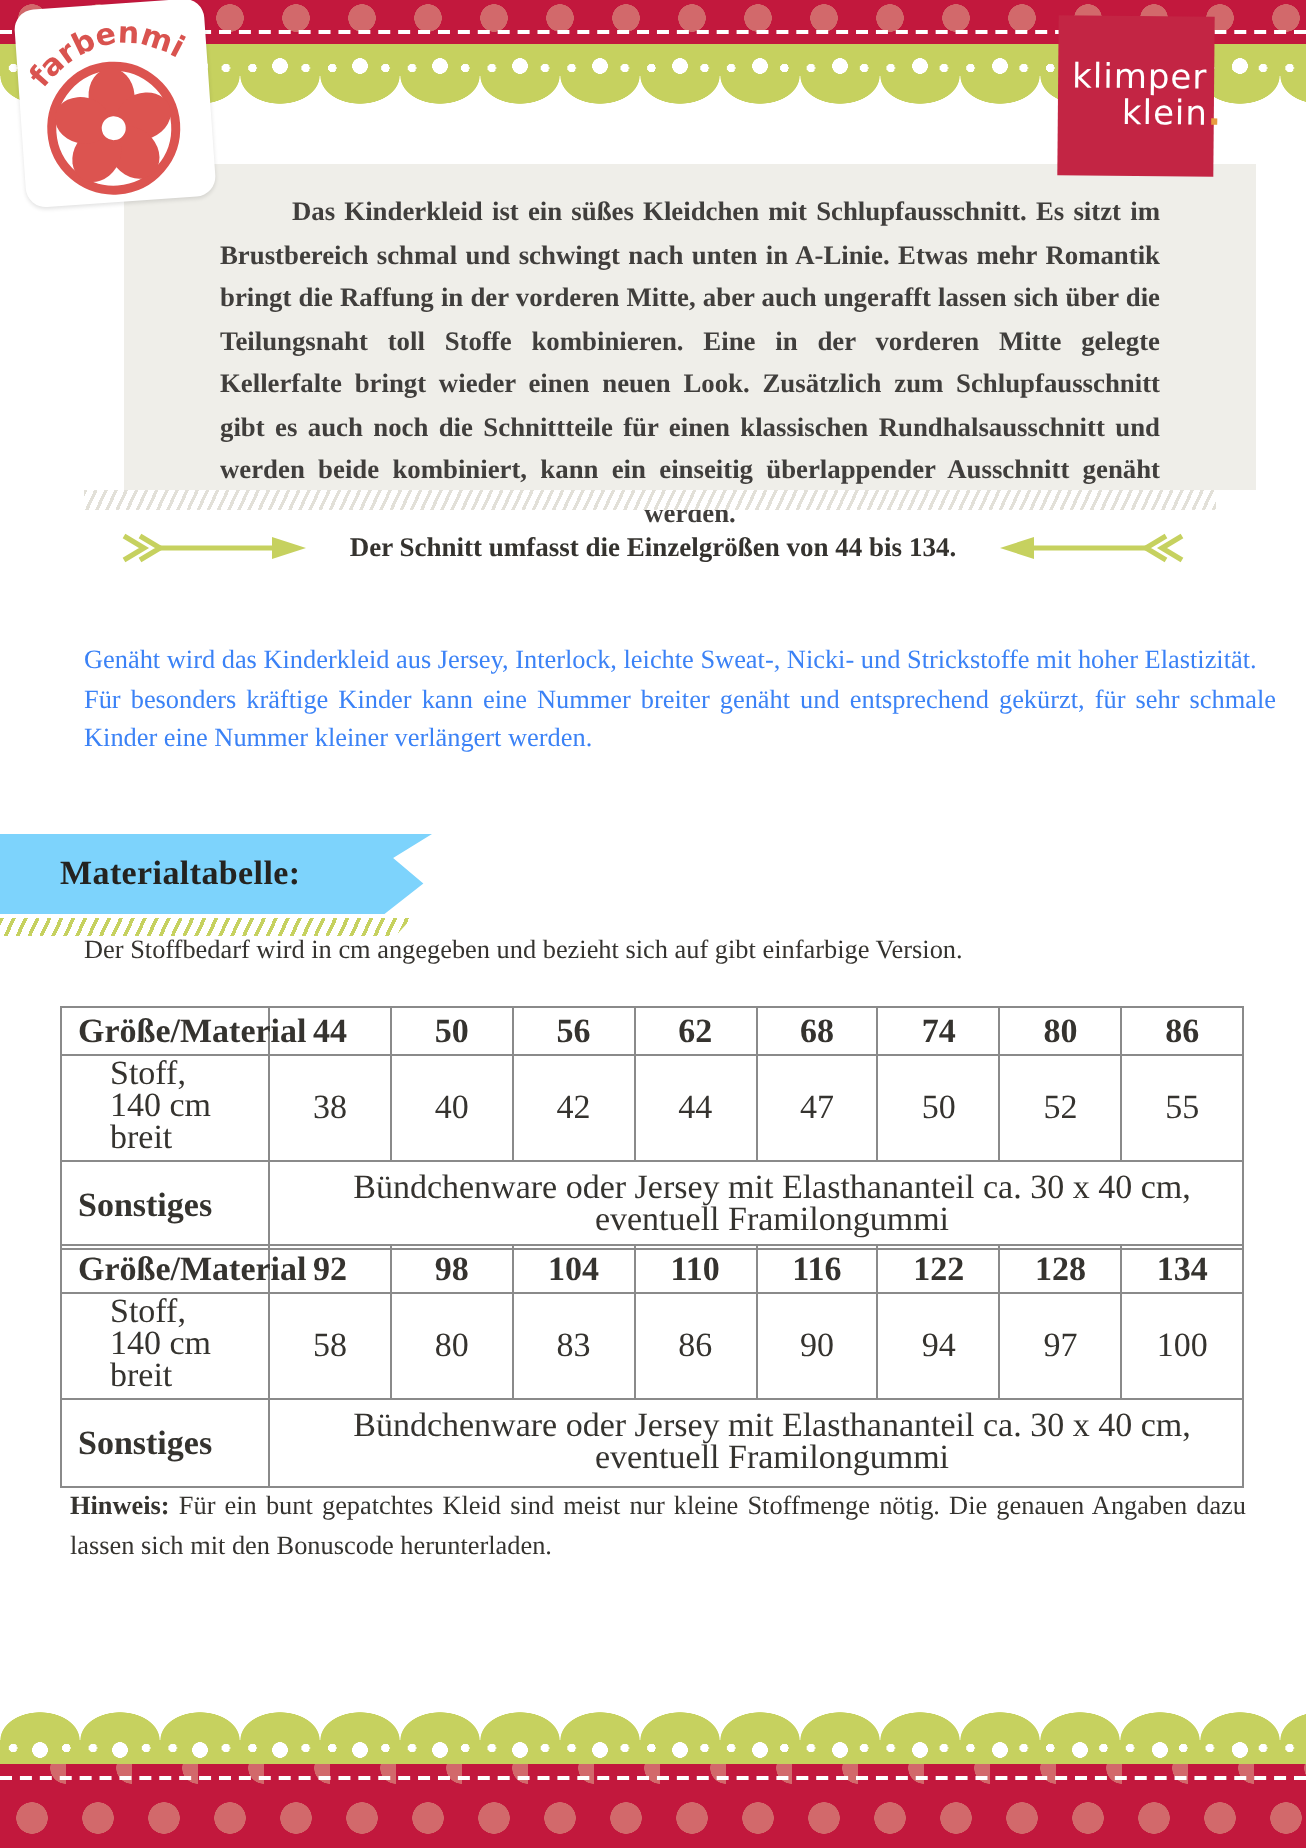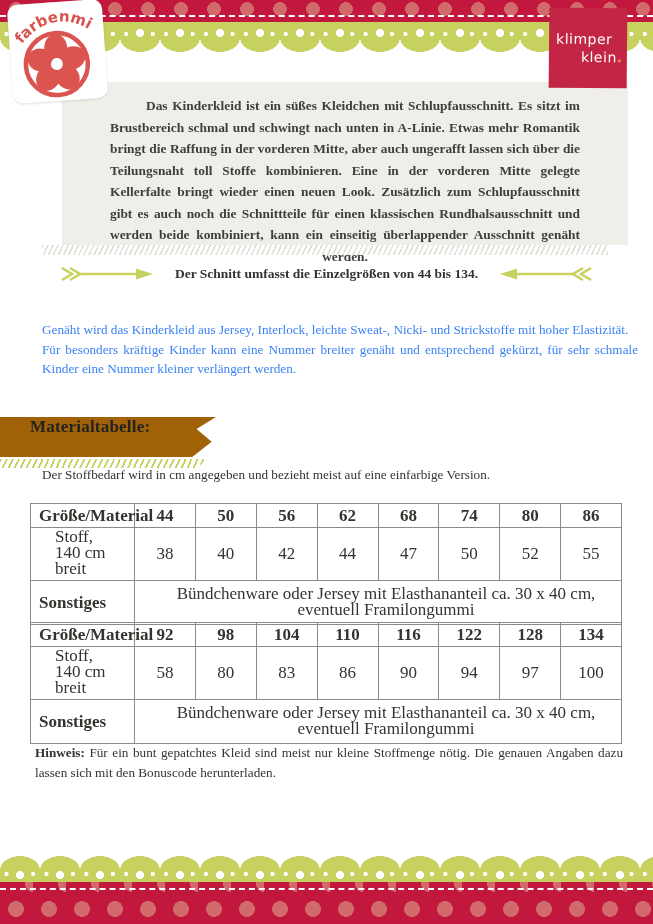--- a/index.html
+++ b/index.html
@@ -47,22 +47,22 @@
     background-size:33px 42px;background-repeat:repeat-x;z-index:1;
   }
   .dash-bottom{position:absolute;left:0;top:888px;width:100%;border-top:2px dashed #ffffff;z-index:3;}
 
   
   .farbenmix-card{
     position:absolute;left:10px;top:2px;width:95px;height:99px;background:#ffffff;
     border-radius:10px;transform:rotate(-4deg);z-index:5;box-shadow:0 1px 2px rgba(0,0,0,0.12);
   }
   .klimperklein-box{
-    position:absolute;left:549px;top:8px;width:78px;height:80px;background:#c32544;z-index:5;
-    color:#ffffff;font-family:"DejaVu Sans",sans-serif;font-size:14px;line-height:18px;
+    position:absolute;left:529px;top:8px;width:78px;height:80px;background:#c32544;z-index:5;
+    color:#ffffff;font-family:"DejaVu Sans",sans-serif;font-size:17px;line-height:18px;
     padding-top:22px;box-sizing:border-box;transform:rotate(0.5deg);
   }
   .kk-line1{margin-left:7px;letter-spacing:0.5px;}
   .kk-line2{margin-left:32px;letter-spacing:0.5px;}
   .kk-dot{color:#e89c3f;font-weight:bold;}
 
   
   .intro-box{
     position:absolute;left:42px;top:82px;width:566px;height:163px;background:#efeee9;
     box-sizing:border-box;padding:13px 48px 0 48px;margin-left:20px;
@@ -86,23 +86,23 @@
 
   
   .fabric-info{
     position:absolute;left:30px;top:320px;width:596px;
     font-size:13.2px;line-height:19.5px;color:#3b82f6;margin-left:12px;
   }
   .fabric-info .just{text-align:justify;}
 
   
   .ribbon{
-    position:absolute;left:0;top:417px;width:216px;height:40px;background:#a16207;
+    position:absolute;left:0;top:417px;width:216px;height:40px;background:#7dd3fc;
     clip-path:polygon(0 0,100% 0,91% 30%,98% 62%,89% 100%,0 100%);
-    display:flex;align-items:flex-start;
+    display:flex;align-items:center;
   }
   .ribbon-title{margin:0;font-size:17px;font-weight:bold;color:#242320;padding-left:30px;letter-spacing:0.2px;}
   .ribbon-hatch{
     position:absolute;left:0;top:459px;width:206px;height:9px;
     background:repeating-linear-gradient(115deg,#c6d15f 0 1.8px,#ffffff 1.8px 5.4px);
     clip-path:polygon(0 0,100% 0,96% 100%,0 100%);
   }
   .stoffbedarf{
     position:absolute;left:42px;top:467px;width:560px;font-size:13.2px;color:#35332f;
   }
@@ -184,21 +184,21 @@
 
   <div class="fabric-info">
     <div class="just">Genäht wird das Kinderkleid aus Jersey, Interlock, leichte Sweat-, Nicki- und Strickstoffe mit hoher Elastizität.</div>
     <div class="just">Für besonders kräftige Kinder kann eine Nummer breiter genäht und entsprechend gekürzt, für sehr schmale Kinder eine Nummer kleiner verlängert werden.</div>
   </div>
 
   <div class="ribbon">
     <h2 class="ribbon-title">Materialtabelle:</h2>
   </div>
   <div class="ribbon-hatch"></div>
-  <div class="stoffbedarf">Der Stoffbedarf wird in cm angegeben und bezieht meist auf eine einfarbige Version.</div>
+  <div class="stoffbedarf">Der Stoffbedarf wird in cm angegeben und bezieht sich auf gibt einfarbige Version.</div>
 
   <table class="material t1">
     <colgroup>
         <col style="width:104px">
         <col>
         <col>
         <col>
         <col>
         <col>
         <col>

